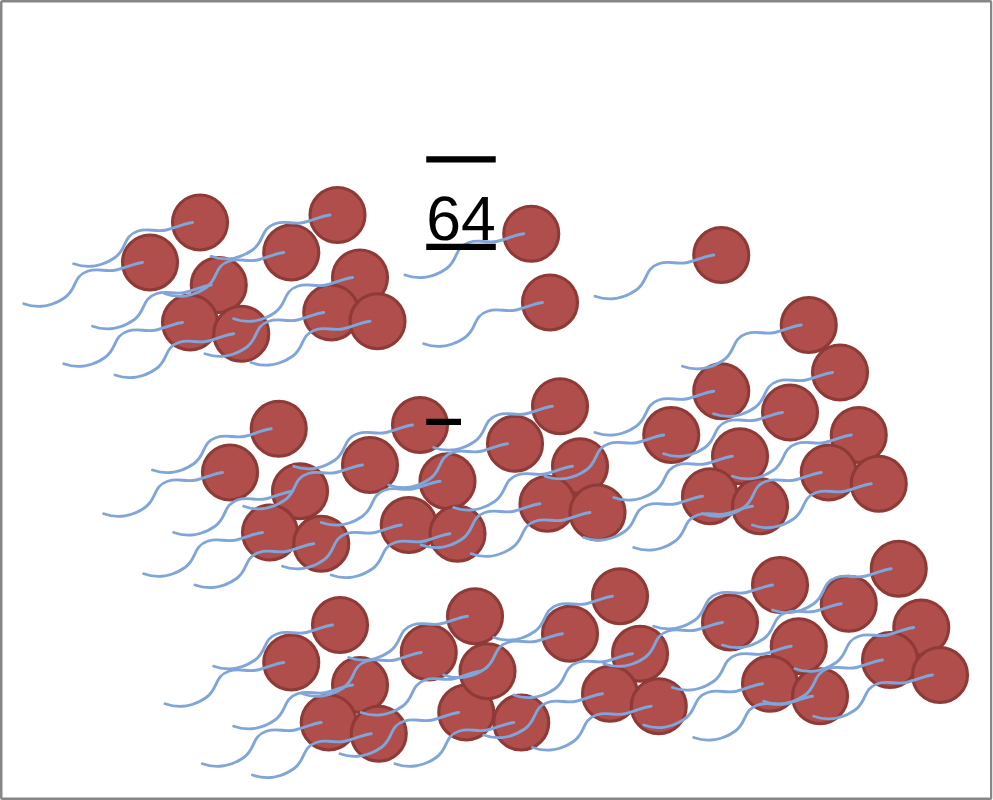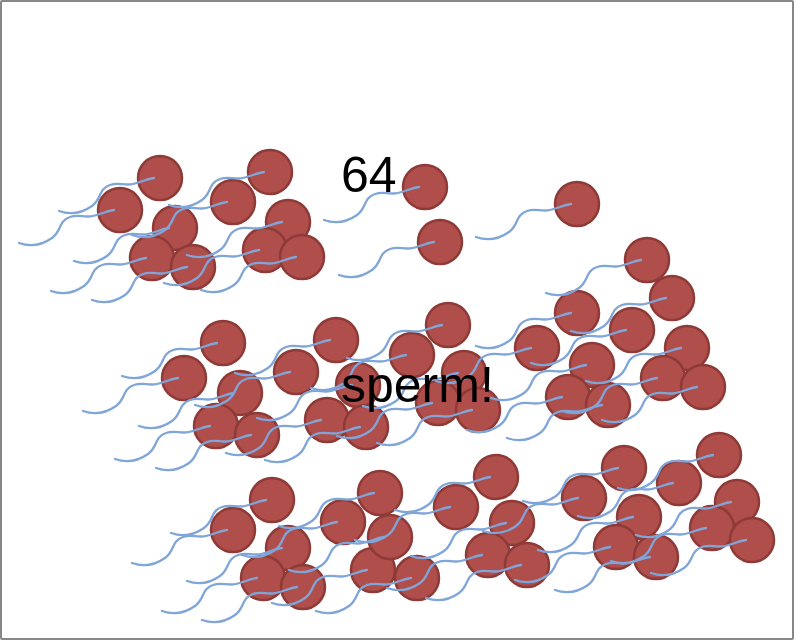--- a/index.html
+++ b/index.html
@@ -29,37 +29,37 @@
   }
   .title {
     position: absolute;
     left: 341px;
     top: 0px;
     color: #000000;
     font-size: 50px;
     line-height: 70px;
     white-space: pre;
     z-index: 2;
+    text-decoration: underline;
   }
   .illustration-svg {
     position: absolute;
     left: 0;
     top: 0;
     z-index: 1;
   }
 </style>
 </head>
 <body>
 
 <div class="slide">
   <div class="frame-border"></div>
 
   <div class="title">
     <div>64</div>
-    <div>sperm!</div>
   </div>
 
   <svg id="sperm-svg" class="illustration-svg" width="794" height="640" viewBox="0 0 794 640" xmlns="http://www.w3.org/2000/svg">
     <g id="heads-layer">
         <circle cx="160" cy="178" r="22" fill="#B04E4B" stroke="#8E3A37" stroke-width="2.5"></circle>
         <circle cx="270" cy="172" r="22" fill="#B04E4B" stroke="#8E3A37" stroke-width="2.5"></circle>
         <circle cx="120" cy="210" r="22" fill="#B04E4B" stroke="#8E3A37" stroke-width="2.5"></circle>
         <circle cx="233" cy="202" r="22" fill="#B04E4B" stroke="#8E3A37" stroke-width="2.5"></circle>
         <circle cx="175" cy="228" r="22" fill="#B04E4B" stroke="#8E3A37" stroke-width="2.5"></circle>
         <circle cx="288" cy="222" r="22" fill="#B04E4B" stroke="#8E3A37" stroke-width="2.5"></circle>

